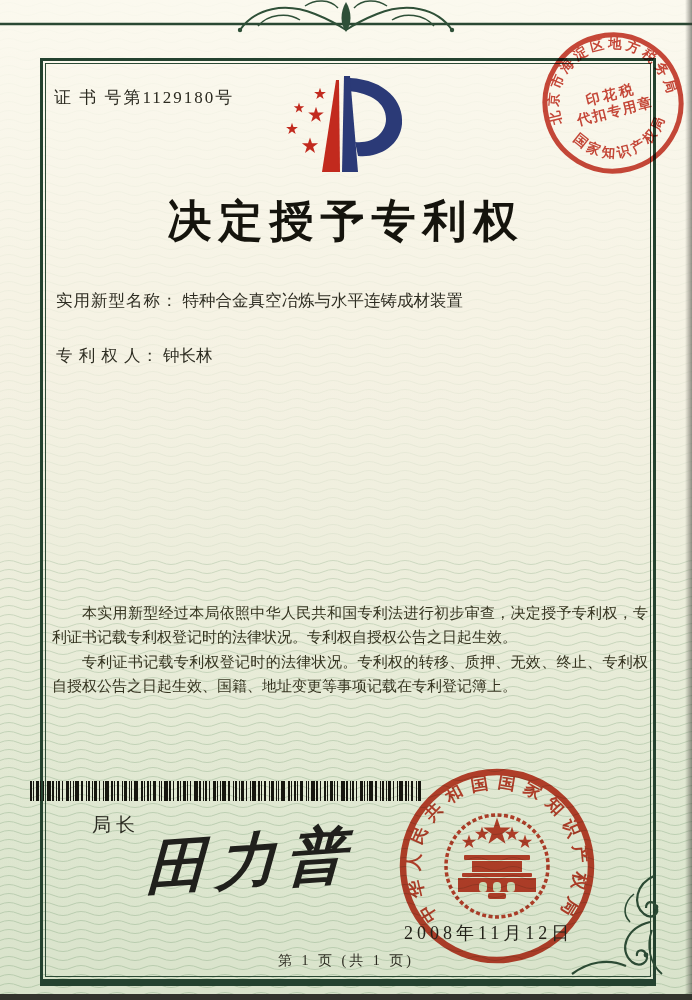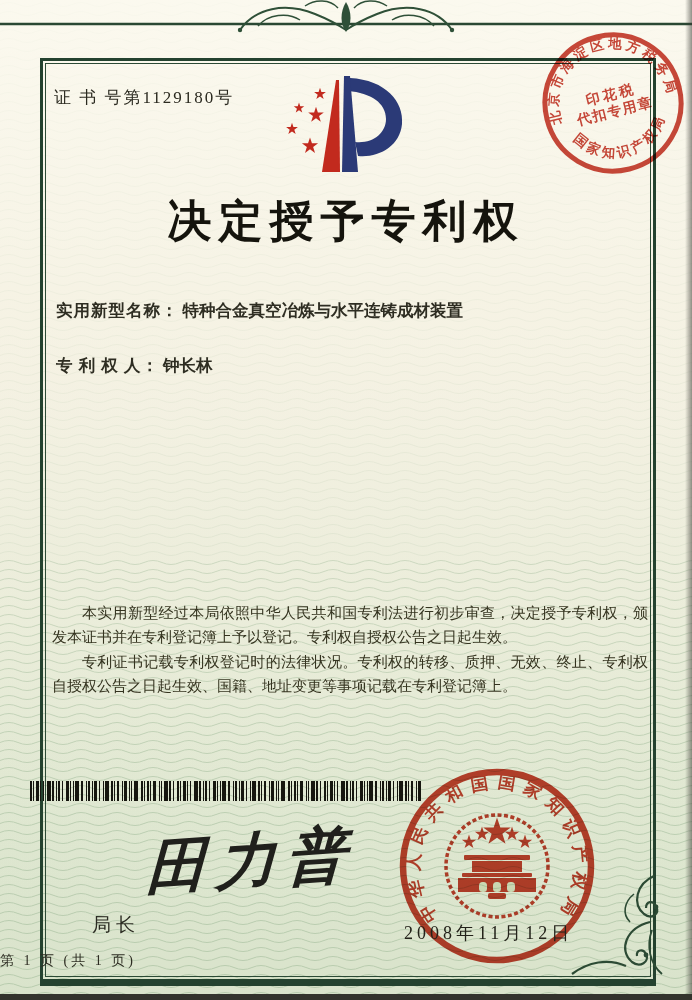--- a/index.html
+++ b/index.html
@@ -12,34 +12,34 @@
                         rgba(242,241,224,.25) 55%, rgba(228,236,213,.05) 78%, rgba(222,232,206,0) 100%); }
   .top-ornament { position:absolute; left:0; top:0; z-index:2; }
   .frame { position:absolute; left:40px; top:58px; right:36px; bottom:14px; z-index:2;
            border:3px solid #24422f; border-bottom-width:7px; }
   .frame-inner { position:absolute; inset:2px; border:1px solid #2c4a35; }
   .cert-number { position:absolute; left:54px; top:86px; z-index:3; font-size:17px; letter-spacing:2px; color:#2b2a20; }
   .logo { position:absolute; left:272px; top:70px; z-index:3; }
   .tax-stamp { position:absolute; left:538px; top:28px; z-index:4; mix-blend-mode:multiply; opacity:.92; }
   .title { position:absolute; left:0; top:192px; width:100%; z-index:3; text-align:center;
            font-size:44px; font-weight:700; letter-spacing:7px; color:#15140d; }
-  .fields { position:absolute; left:56px; top:300px; right:40px; z-index:3;font-weight:bold; }
+  .fields { position:absolute; left:56px; top:290px; right:40px; z-index:3; }
   .field-row { height:22px; margin-bottom:33px; font-size:16.5px; color:#2e2d22; white-space:nowrap; }
   .flabel { letter-spacing:1px; }
   .fvalue { margin-left:4px; }
   .paragraphs { position:absolute; left:52px; top:602px; right:44px; z-index:3; }
   .paragraphs p { font-size:15px; line-height:23.5px; text-indent:2em; text-align:justify; color:#34331f; margin-bottom:2px; }
   .barcode { position:absolute; left:30px; top:781px; width:396px; height:20px; z-index:3; display:flex; }
   .barcode i { display:block; height:100%; background:#16160f; flex:none; }
-  .director-label { position:absolute; left:92px; top:912px; z-index:5; font-size:19px; letter-spacing:5px; color:#2b2b22; }
+  .director-label { position:absolute; left:92px; top:812px; z-index:5; font-size:19px; letter-spacing:5px; color:#2b2b22; }
   .signature { position:absolute; left:146px; top:820px; width:250px; z-index:5; font-size:60px; font-style:italic; font-weight:600;
                letter-spacing:10px; color:#20201c; transform:rotate(-4deg) skewX(-6deg); white-space:nowrap; }
   .seal { position:absolute; left:391px; top:760px; z-index:4; mix-blend-mode:multiply; opacity:.93; }
   .seal-date { position:absolute; left:404px; top:921px; z-index:5; font-size:18px; letter-spacing:4px; color:#23221a; }
-  .footer { position:absolute; left:0; top:952px; width:100%; z-index:3; text-align:left; font-size:14px; letter-spacing:3px; color:#2d2c22; }
+  .footer { position:absolute; left:0; top:952px; width:100%; z-index:3; text-align:center; font-size:14px; letter-spacing:3px; color:#2d2c22; }
   .corner-flourish { position:absolute; right:28px; bottom:16px; z-index:3; }
   .edge-right { position:absolute; right:0; top:0; width:7px; height:100%; z-index:6;
                 background:linear-gradient(90deg, rgba(0,0,0,0), rgba(58,58,52,.55)); }
   .edge-bottom { position:absolute; left:0; bottom:0; width:100%; height:6px; z-index:6; background:#33332d; }
 </style>
 </head>
 <body>
 
 <div class="page">
 
@@ -114,21 +114,21 @@
   <div class="fields">
     <div class="field-row">
       <span class="flabel">实用新型名称：</span><span class="fvalue">特种合金真空冶炼与水平连铸成材装置</span>
     </div>
     <div class="field-row">
       <span class="flabel">专 利 权 人：</span><span class="fvalue">钟长林</span>
     </div>
   </div>
 
   <div class="paragraphs">
-    <p>本实用新型经过本局依照中华人民共和国专利法进行初步审查，决定授予专利权，颁发本证书并在专利登记簿上予以登记。专利权自授权公告之日起生效。</p>
+    <p>本实用新型经过本局依照中华人民共和国专利法进行初步审查，决定授予专利权，专利证书记载专利权登记时的法律状况。专利权自授权公告之日起生效。</p>
     <p>专利证书记载专利权登记时的法律状况。专利权的转移、质押、无效、终止、专利权自授权公告之日起生效、国籍、地址变更等事项记载在专利登记簿上。</p>
   </div>
 
   <div class="barcode">
       <i style="width: 2px; margin-right: 1px;"></i>
       <i style="width: 1px; margin-right: 2px;"></i>
       <i style="width: 3px; margin-right: 1px;"></i>
       <i style="width: 1px; margin-right: 2px;"></i>
       <i style="width: 1px; margin-right: 3px;"></i>
       <i style="width: 4px; margin-right: 1px;"></i>

